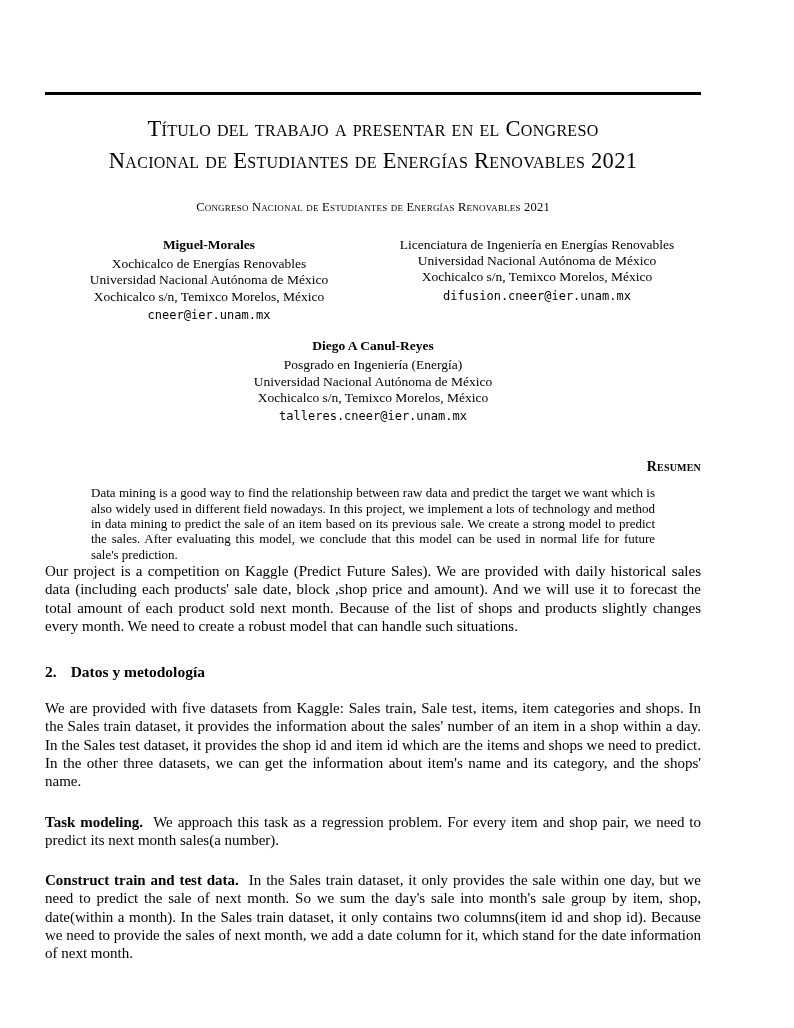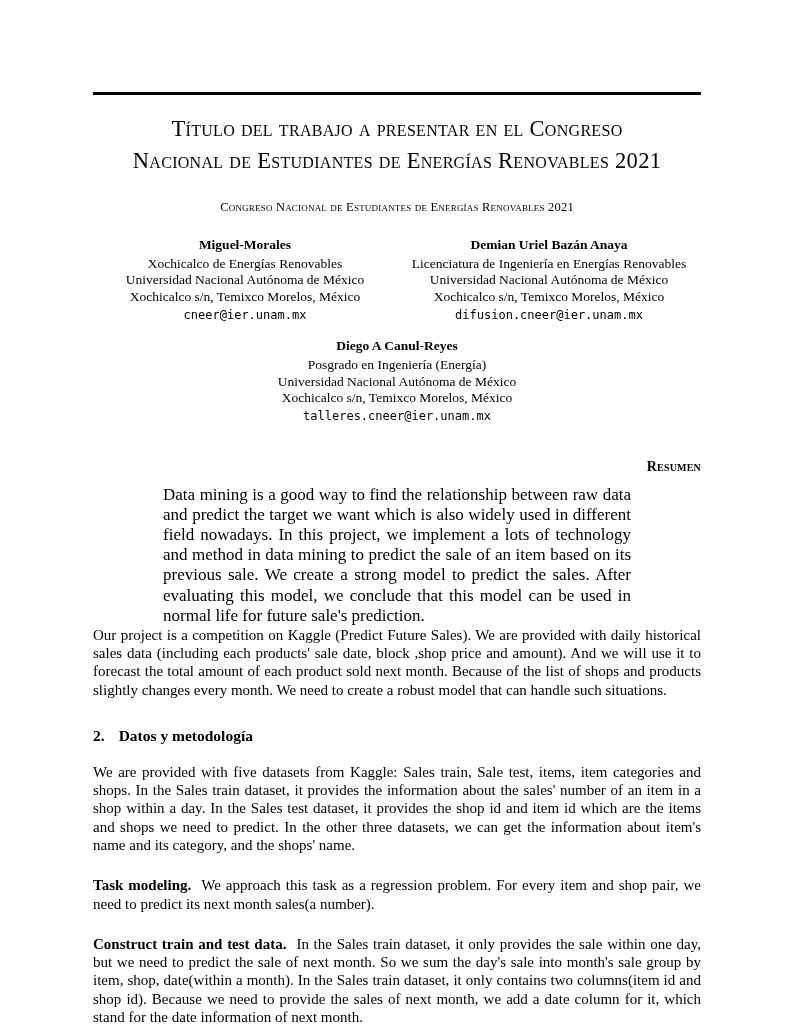--- a/index.html
+++ b/index.html
@@ -7,21 +7,21 @@
     background: #ffffff;
     width: 794px;
     height: 1028px;
     font-family: "Liberation Serif", serif;
     color: #000000;
   }
   .page {
     width: 794px;
     height: 1028px;
     box-sizing: border-box;
-    padding: 92px 93px 0 93px;
+    padding: 92px 93px 0 45px;
     background: #ffffff;
     overflow: hidden;
   }
   .top-rule {
     border: 0;
     border-top: 3px solid #000000;
     margin: 0 0 18px 0;
   }
   .title {
     font-weight: normal;
@@ -65,23 +65,23 @@
   }
   .abstract-heading {
     text-align: right;
     font-variant: small-caps;
     font-weight: bold;
     font-size: 14px;
     letter-spacing: 0.2px;
     margin-bottom: 10px;
   }
   .abstract-text {
-    margin: 0 70px;
+    margin: 0 46px;
     text-align: justify;
-    font-size: 17px;
+    font-size: 13px;
     line-height: 1.18;
   }
   .section-heading {
     font-size: 15.5px;
     font-weight: bold;
     margin: 28px 0 18px 0;
   }
   .section-number {
     display: inline-block;
     margin-right: 14px;
@@ -114,21 +114,20 @@
 
   <div class="authors-row">
     <div class="author">
       <div class="author-name">Miguel-Morales</div>
       <div class="author-line">Xochicalco de Energías Renovables</div>
       <div class="author-line">Universidad Nacional Autónoma de México</div>
       <div class="author-line">Xochicalco s/n, Temixco Morelos, México</div>
       <div class="author-email">cneer@ier.unam.mx</div>
     </div>
     <div class="author">
-      <div class="author-name">Demian Uriel Bazán Anaya</div>
       <div class="author-line">Licenciatura de Ingeniería en Energías Renovables</div>
       <div class="author-line">Universidad Nacional Autónoma de México</div>
       <div class="author-line">Xochicalco s/n, Temixco Morelos, México</div>
       <div class="author-email">difusion.cneer@ier.unam.mx</div>
     </div>
   </div>
 
   <div class="author author-center">
     <div class="author-name">Diego A Canul-Reyes</div>
     <div class="author-line">Posgrado en Ingeniería (Energía)</div>

